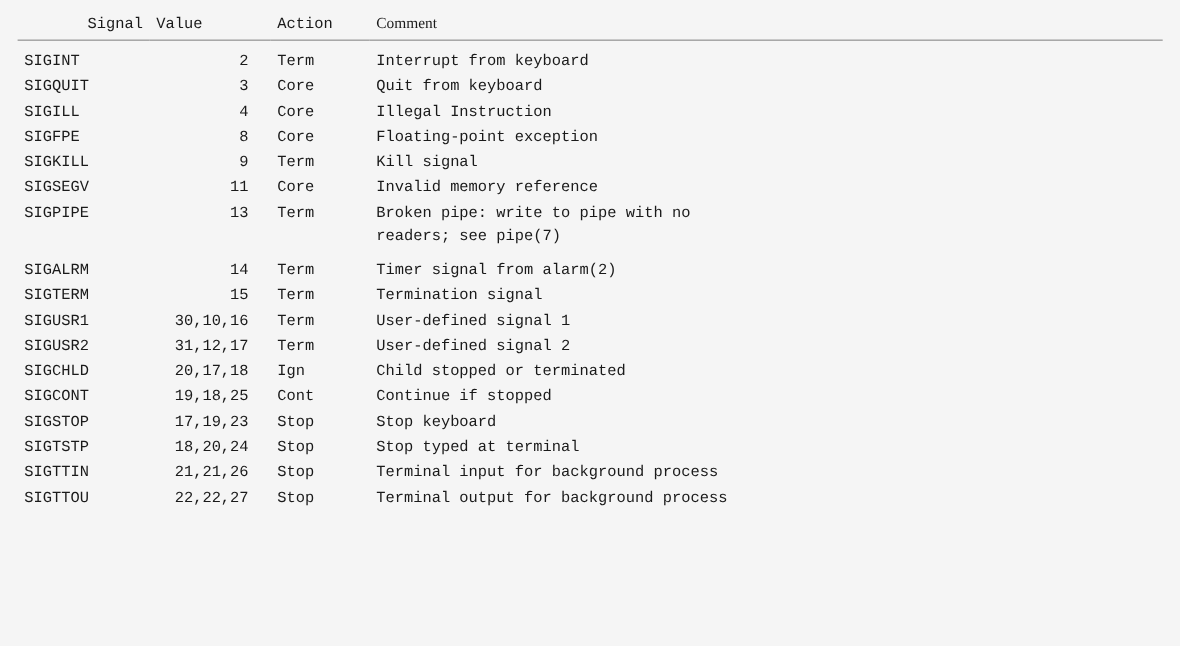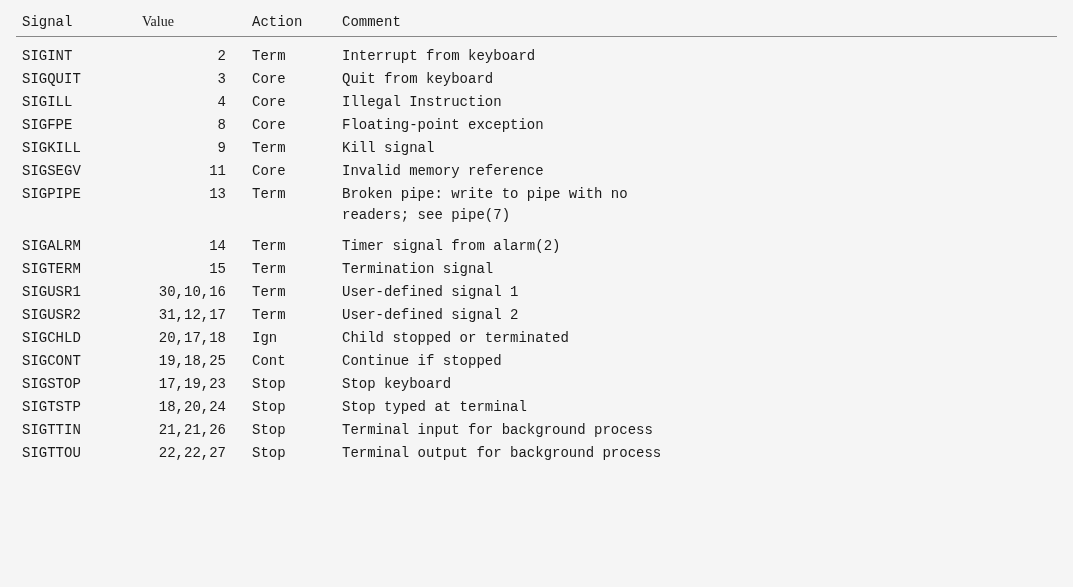--- a/index.html
+++ b/index.html
@@ -39,24 +39,24 @@
 
     td {
       text-align: left;
       padding: 1px 6px;
       vertical-align: top;
       font-family: 'Courier New', Courier, monospace;
       font-size: 14px;
       line-height: 1.5;
     }
 
-    .col-signal { width: 120px; }
-    .col-value  { width: 110px; font-family: Liberation Serif, serif; }
+    .col-signal { width: 120px; text-align: right; }
+    .col-value  { width: 110px; }
     .col-action { width: 90px; margin-top: 45px; }
-    .col-comment { width: auto; }
+    .col-comment { width: auto; font-family: Liberation Serif, serif; }
 
     .val-cell { text-align: right; padding-right: 20px; }
 
     .spacer td { height: 8px; }
   </style>
 </head>
 <body>
 
 <table>
   <thead>

